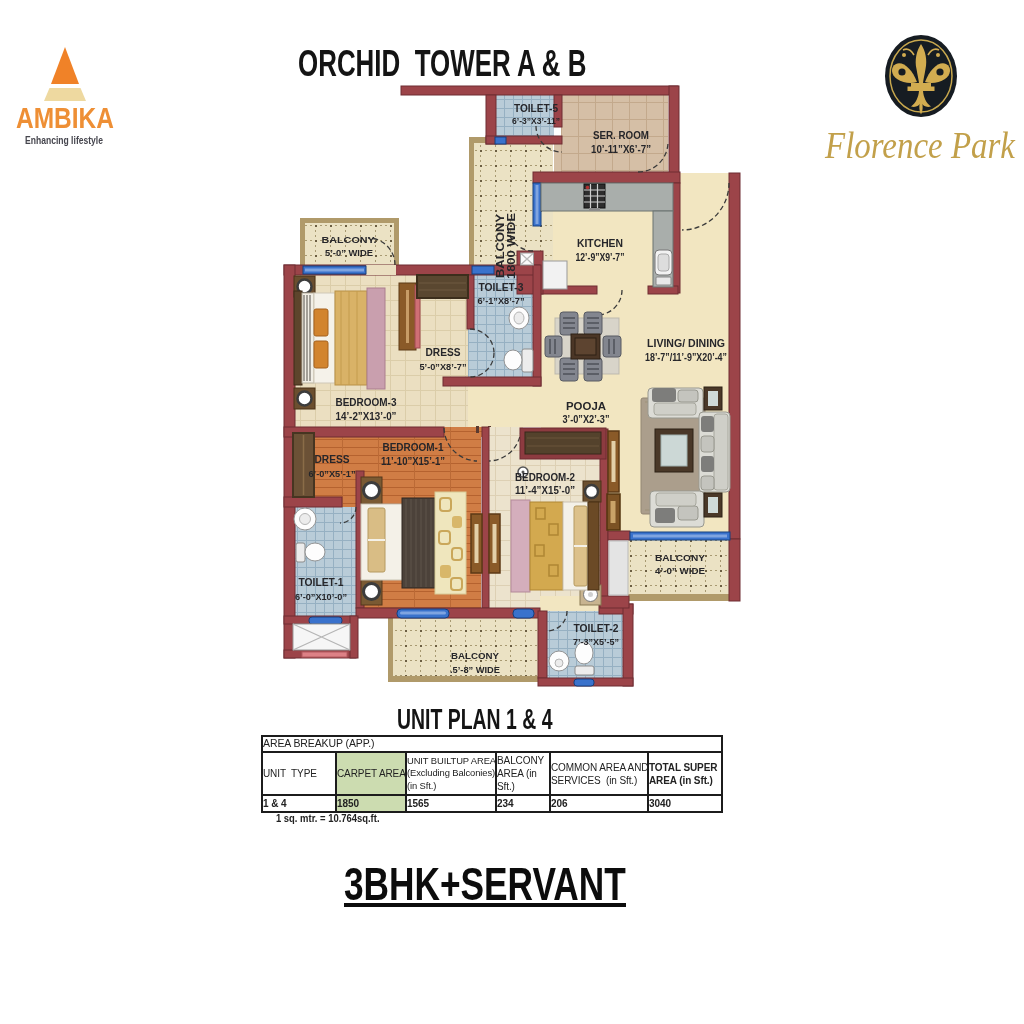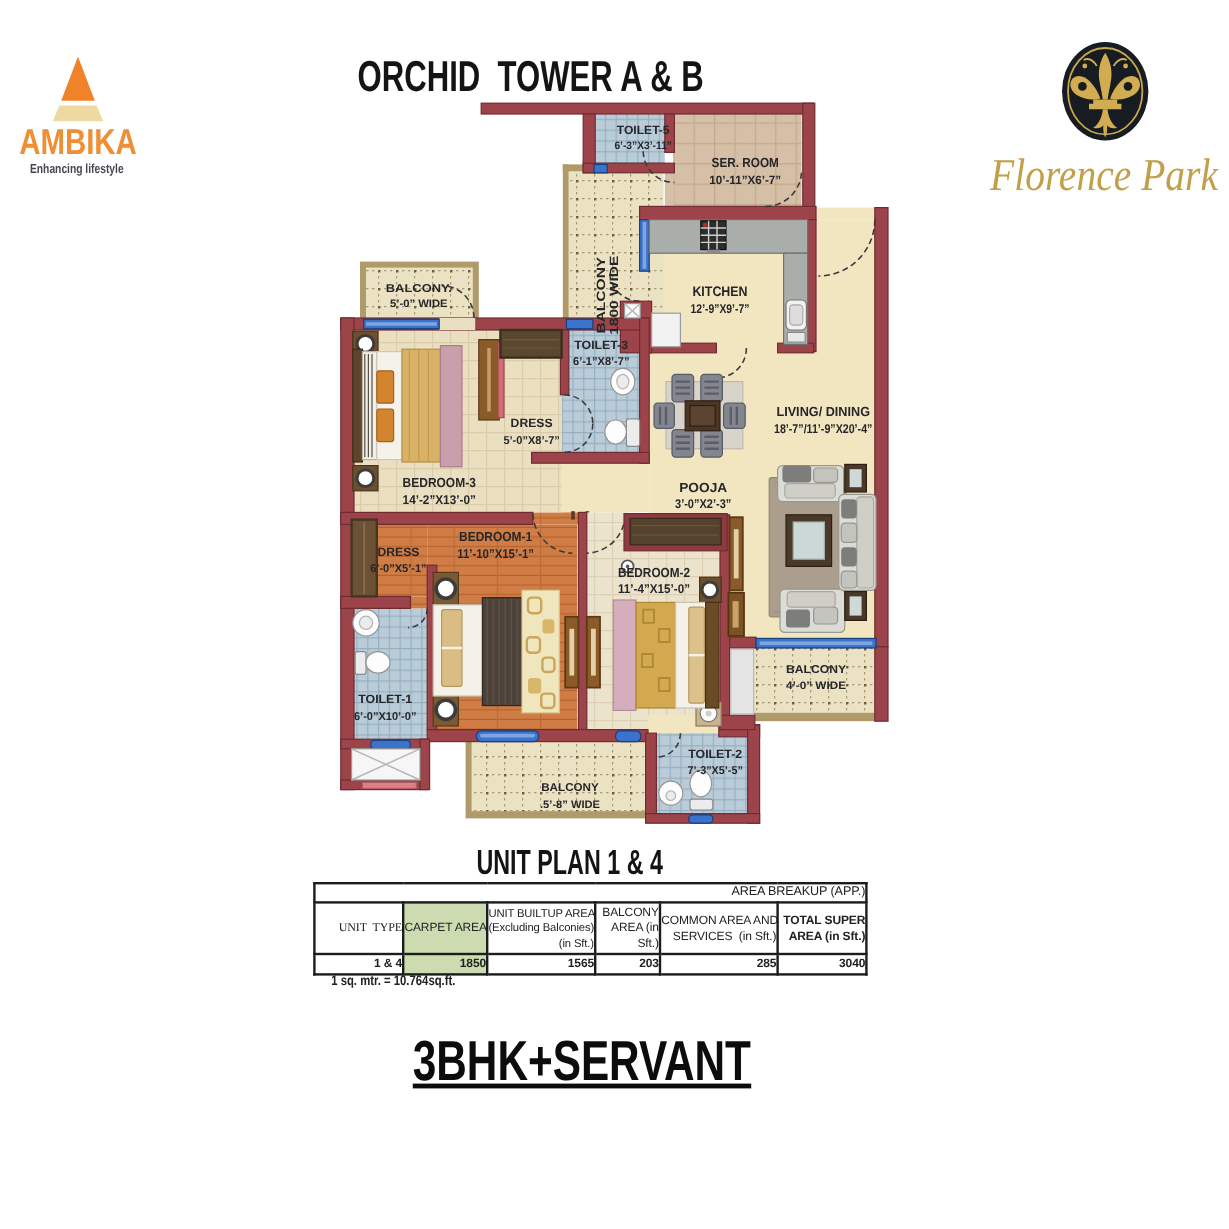--- a/index.html
+++ b/index.html
@@ -5,21 +5,21 @@
 html,body{margin:0;padding:0;background:#fff;}
 body{width:1024px;height:1024px;font-family:"Liberation Sans",sans-serif;}
 #root{position:relative;width:1024px;height:1024px;overflow:hidden;}
 .abs{position:absolute;}
 #hdr{left:298px;top:46px;font-size:36px;font-weight:bold;color:#141414;white-space:nowrap;transform:scaleX(0.72);transform-origin:left top;line-height:1;}
 #unitplan{left:397px;top:705px;font-size:29px;font-weight:bold;color:#141414;white-space:nowrap;transform:scaleX(0.67);transform-origin:left top;line-height:1;}
 #bhk{left:344px;top:860px;font-size:47px;font-weight:bold;color:#0c0c0c;line-height:1.0;white-space:nowrap;transform:scaleX(0.75);transform-origin:left top;}
 #bhkline{left:344px;top:903px;width:282px;height:4px;background:#0c0c0c;}
 #note{left:276px;top:812px;font-size:11.5px;font-weight:bold;color:#222;transform:scaleX(0.82);transform-origin:left top;}
 table.area{border-collapse:collapse;position:absolute;left:261px;top:735px;width:460px;table-layout:fixed;}
-table.area td{border:2px solid #1c1c1c;text-align:right;color:#222;padding:0;font-size:10px;line-height:1.3;letter-spacing:-0.1px;}
+table.area td{border:2px solid #1c1c1c;text-align:left;color:#222;padding:0;font-size:10px;line-height:1.3;letter-spacing:-0.1px;}
 td.grn{background:#ccdcb0;}
 td.hd{height:41px;}
 td.dat{height:15px;font-size:11px;font-weight:bold;}
 </style>
 </head>
 <body>
 <div id="root">
 <svg class="abs" style="left:0;top:0" width="1024" height="1024" viewBox="0 0 1024 1024" xmlns="http://www.w3.org/2000/svg">
 <defs>
 <pattern id="pCream" width="15" height="15" patternUnits="userSpaceOnUse">
@@ -594,33 +594,33 @@
         <col style="width:90px">
         <col style="width:54px">
         <col style="width:98px">
         <col style="width:74px">
       </colgroup>
 <tbody>
         <tr>
           <td colspan="6" style="height:14px;font-size:10.5px;">AREA BREAKUP (APP.)</td>
         </tr>
 <tr>
-<td class="hd" style="white-space:nowrap;font-family:Liberation Serif, serif;">UNIT&nbsp; TYPE</td>
+<td class="hd" style="white-space:nowrap;">UNIT&nbsp; TYPE</td>
 <td class="hd grn" style="white-space:nowrap;">CARPET AREA</td>
 <td class="hd" style="font-size:9.4px;white-space:nowrap;margin-top:16px;">UNIT BUILTUP AREA<br>(Excluding Balconies)<br>(in Sft.)</td>
 <td class="hd" style="white-space:nowrap;">BALCONY<br>AREA (in<br>Sft.)</td>
 <td class="hd" style="white-space:nowrap;">COMMON AREA AND<br>SERVICES&nbsp; (in Sft.)</td>
 <td class="hd" style="white-space:nowrap;font-weight:bold;">TOTAL SUPER<br>AREA (in Sft.)</td>
 </tr>
 <tr>
 <td class="dat">1 &amp; 4</td>
 <td class="dat grn">1850</td>
 <td class="dat">1565</td>
-<td class="dat">203</td>
-<td class="dat">285</td>
+<td class="dat">234</td>
+<td class="dat">206</td>
 <td class="dat">3040</td>
 </tr>
 </tbody>
     </table>
 
 <div id="note" class="abs">1 sq. mtr. = 10.764sq.ft.</div>
 
 <div id="bhk" class="abs">3BHK+SERVANT</div>
 
 <div id="bhkline" class="abs"></div>

